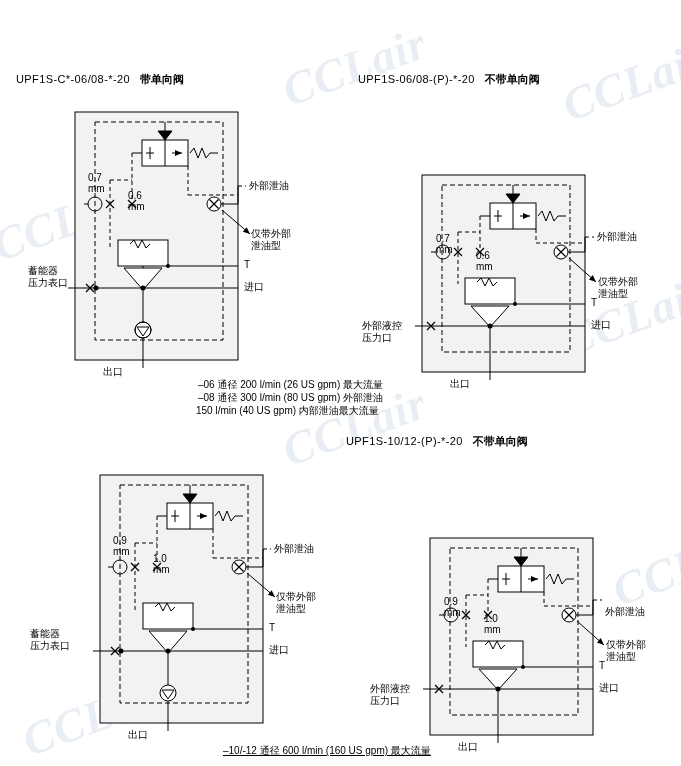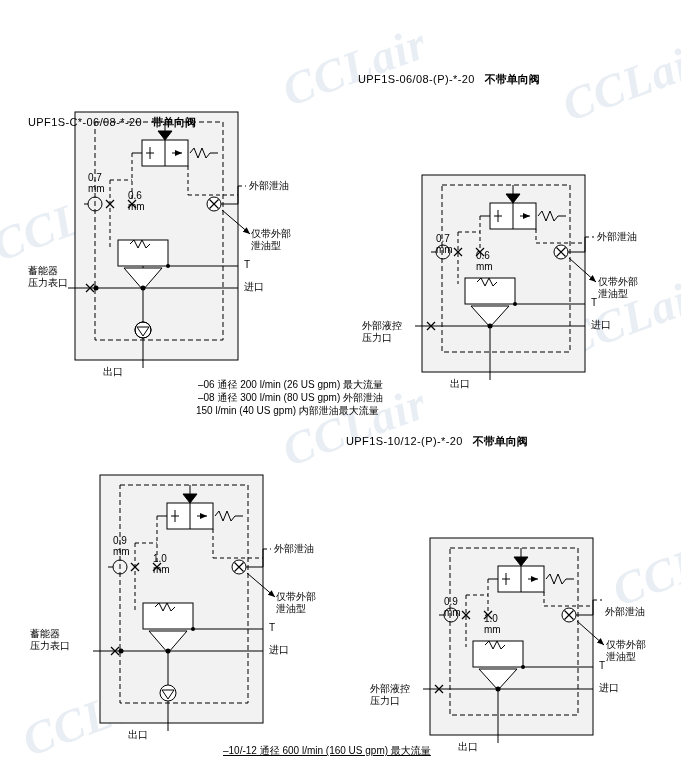--- a/index.html
+++ b/index.html
@@ -305,21 +305,21 @@
           <path d="M435,685 l8,8 M443,685 l-8,8"></path>
         </g>
         <line x1="430" y1="689" x2="423" y2="689"></line>
         <line x1="498" y1="689" x2="498" y2="735"></line>
         <line x1="498" y1="735" x2="498" y2="743"></line>
       </g>
 
     </g>
   </svg>
 
-  <div class="title" style="left:28px; top:72px;margin-top:43px;">
+  <div class="title" style="left:16px; top:72px;">
     <span class="code">UPF1S-C*-06/08-*-20</span><span class="cn">带单向阀</span>
   </div>
   <div class="title" style="left:358px; top:72px;">
     <span class="code">UPF1S-06/08-(P)-*-20</span><span class="cn">不带单向阀</span>
   </div>
   <div class="title" style="left:346px; top:434px;">
     <span class="code">UPF1S-10/12-(P)-*-20</span><span class="cn">不带单向阀</span>
   </div>
 
   <div class="lbl" style="left:88px; top:172px;">0.7</div>

